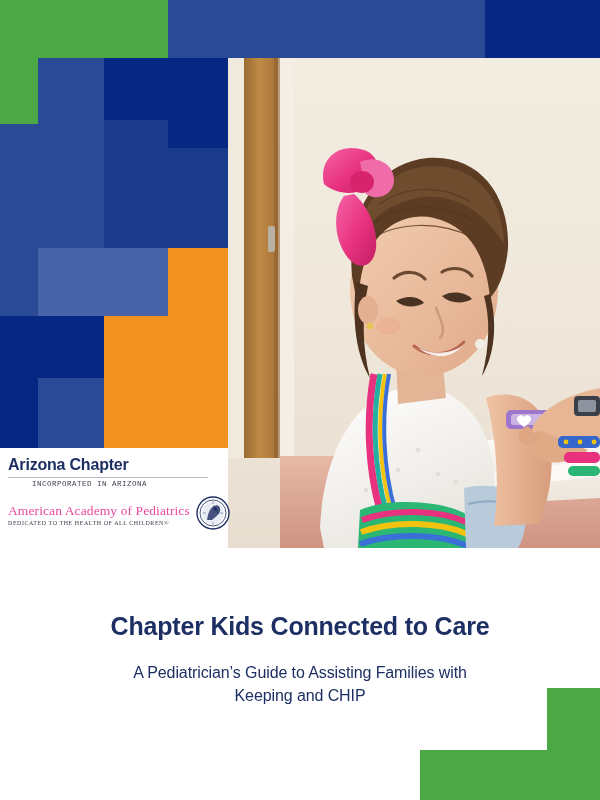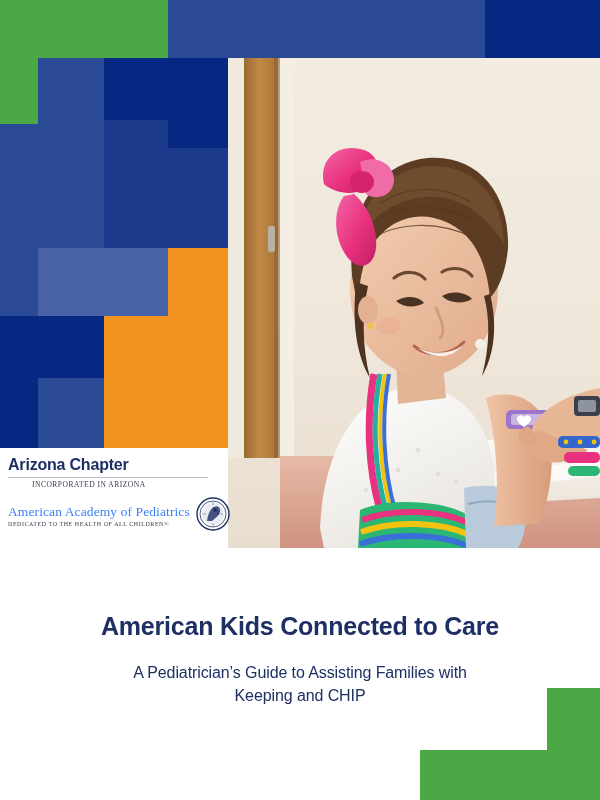--- a/index.html
+++ b/index.html
@@ -28,28 +28,28 @@
     background:#ffffff;
   }
   .logo-wrap { position:absolute; left:8px; top:8px; width:212px; }
   .logo-chapter {
     font-family:"Liberation Sans", sans-serif;
     font-size:16px; font-weight:bold; color:#1d2f63;
     letter-spacing:-0.2px; line-height:1.1;
   }
   .logo-rule { height:1px; background:#b9bcc6; margin:3px 0 2px 0; width:200px; }
   .logo-inc {
-    font-family:Liberation Serif, serif;
+    font-family:Liberation Mono, monospace;
     font-size:7.5px; color:#3a3f4d; letter-spacing:0.5px;padding-left:24px;
   }
   .logo-aap-row { display:flex; align-items:center; margin-top:8px; }
   .logo-aap-text { flex:0 0 auto; }
   .logo-aap {
     font-family:"Liberation Serif", serif;
-    font-size:13.5px; color:#3b82f6; letter-spacing:0.1px; line-height:1.15;
+    font-size:13.5px; color:#ec4899; letter-spacing:0.1px; line-height:1.15;
   }
   .logo-ded {
     font-family:"Liberation Serif", serif;
     font-size:6px; color:#3a3f4d; letter-spacing:0.55px; margin-top:2px;
   }
   .seal { flex:0 0 auto; margin-left:6px; }
 
   
   .title-block {
     position:absolute; left:60px; top:612px; width:480px; text-align:center;
@@ -281,21 +281,21 @@
             <g stroke="#1d2f63" stroke-width="0.55" fill="none" opacity="0.8">
               <path d="M7 17 h3 M24 17 h3 M17 5 v3 M17 26 v3"></path>
             </g>
           </svg>
         </div>
       </div>
     </div>
   </div>
 
   <div class="title-block">
-    <div class="title-main">American Kids Connected to Care</div>
+    <div class="title-main">Chapter Kids Connected to Care</div>
     <div class="title-sub">
       <span>A Pediatrician’s Guide to Assisting Families with</span><br>
       <span>Keeping and CHIP</span>
     </div>
   </div>
 
   <div id="green-steps">
       <div class="green-step" style="position: absolute; left: 547px; top: 688px; width: 53px; height: 112px; background: rgb(76, 168, 69);"></div>
       <div class="green-step" style="position: absolute; left: 420px; top: 750px; width: 180px; height: 50px; background: rgb(76, 168, 69);"></div>
     </div>

